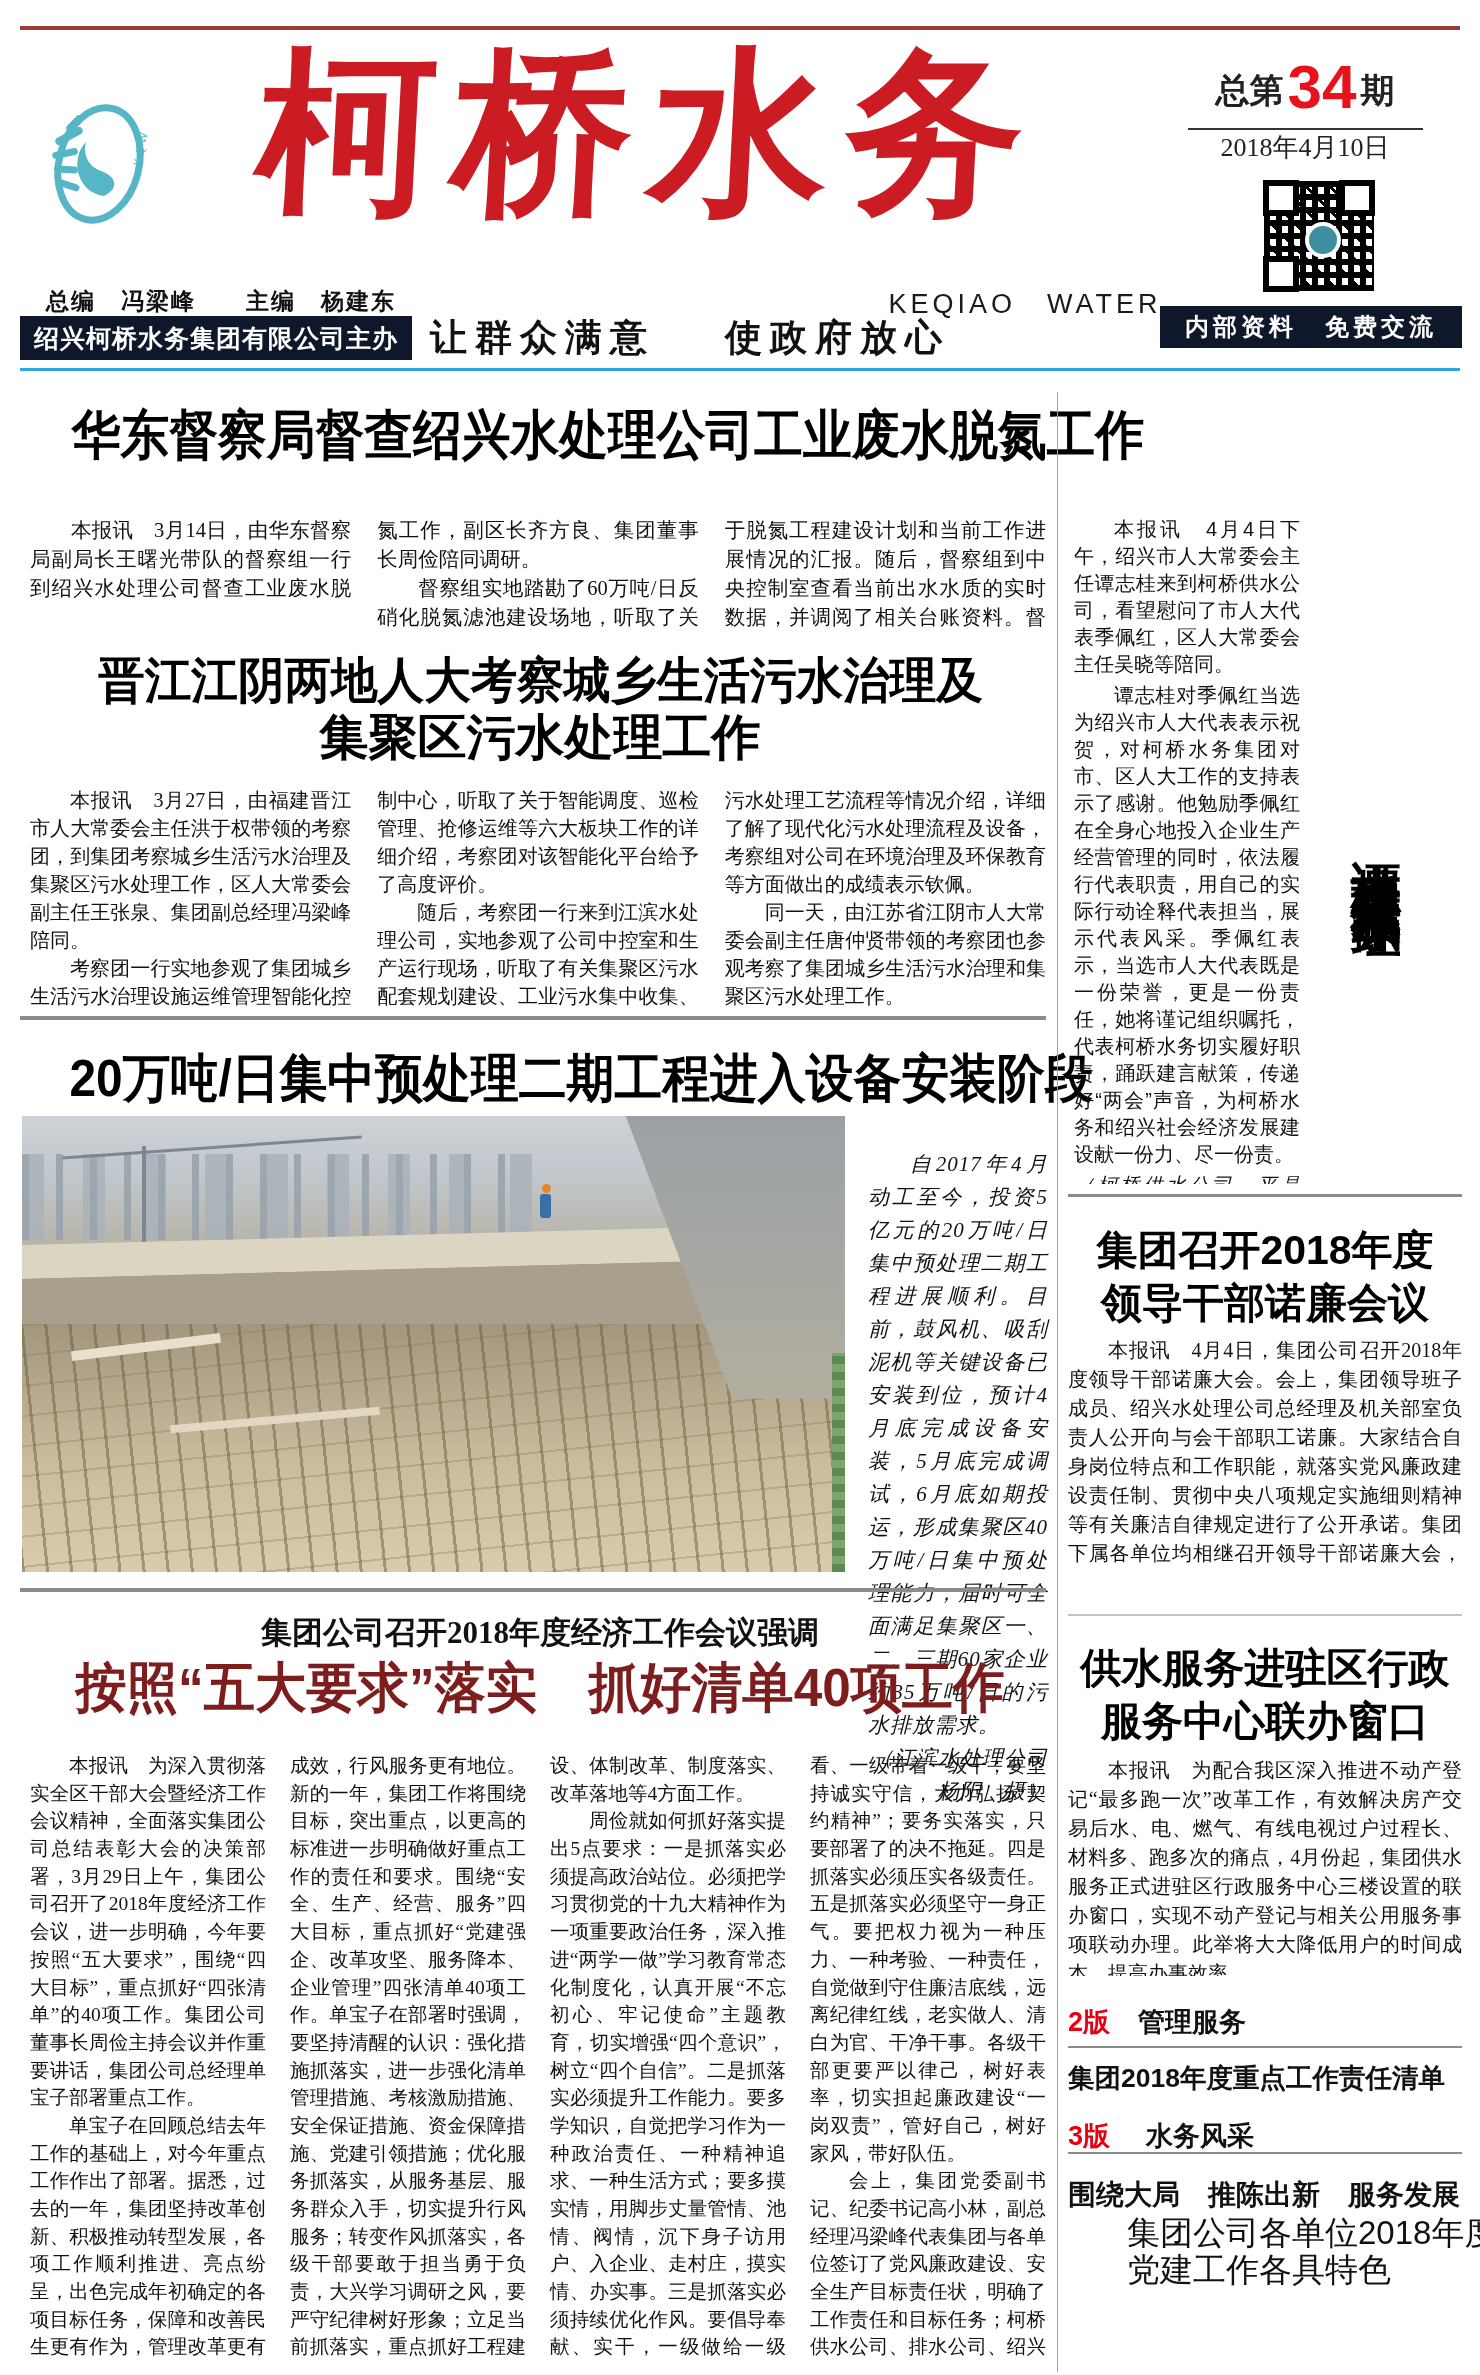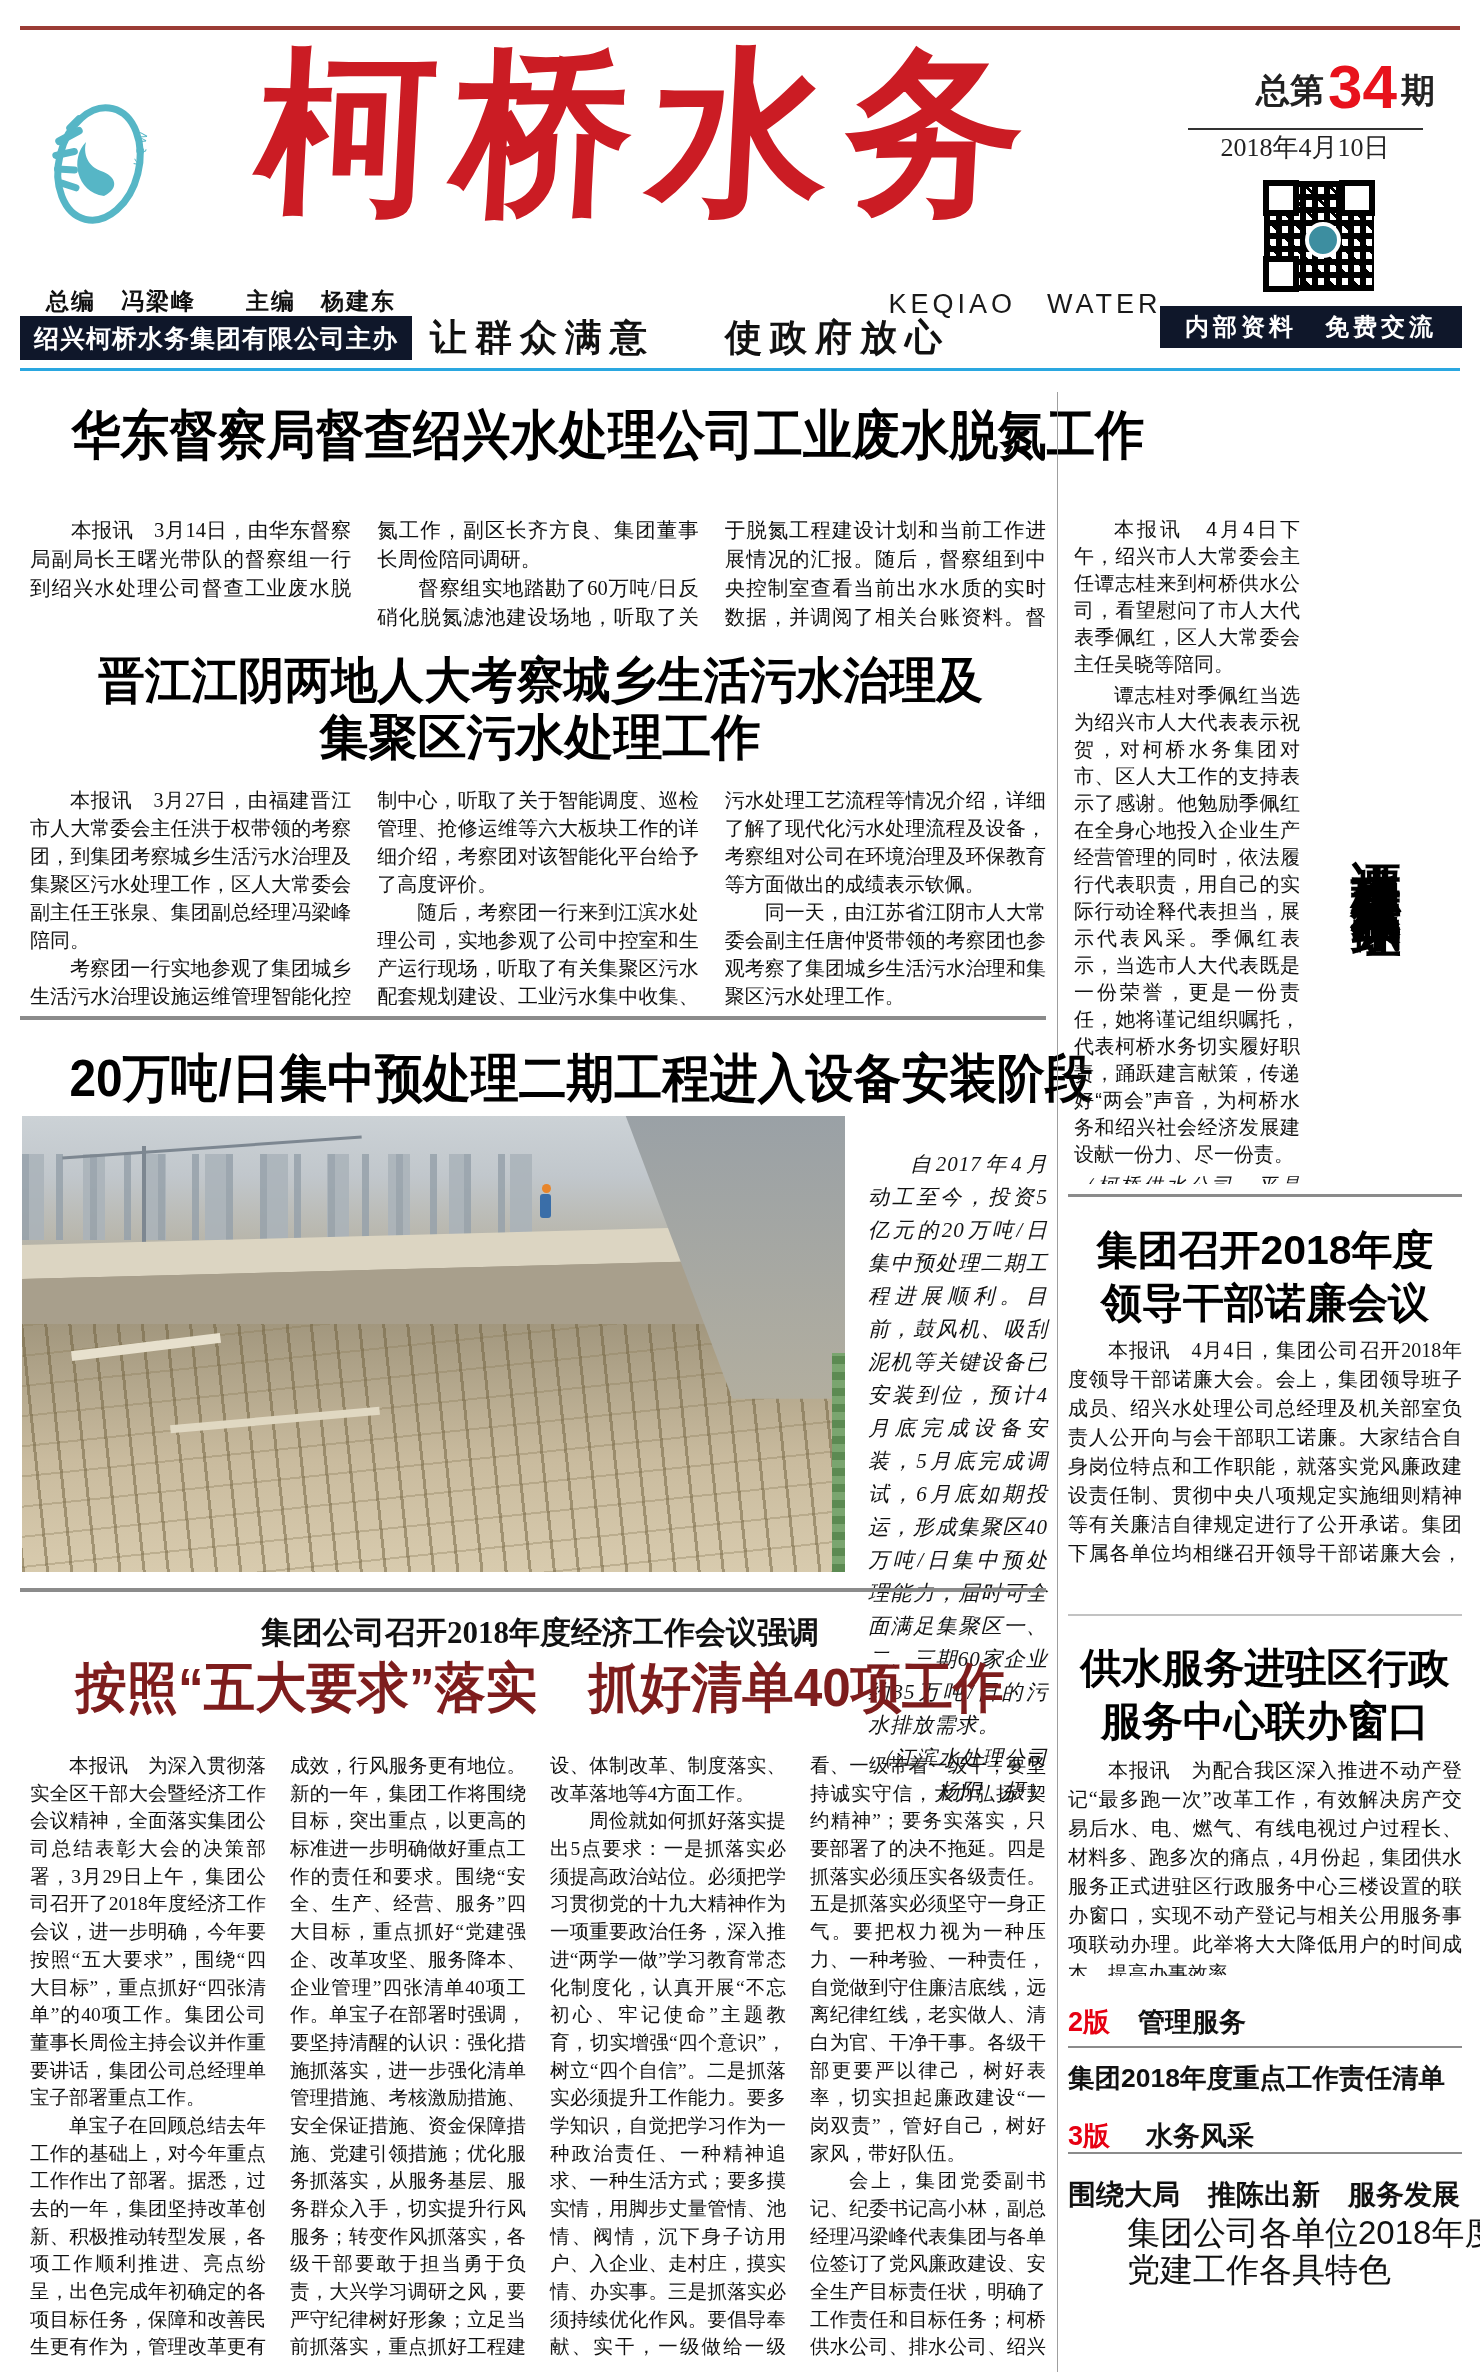--- a/index.html
+++ b/index.html
@@ -6,21 +6,21 @@
   .page{position:relative;width:1480px;height:2375px;background:#ffffff;overflow:hidden;
         font-family:"Liberation Sans",sans-serif;color:#111;}
   .abs{position:absolute;}
   
   .topline{left:20px;top:26px;width:1440px;height:4px;background:#9b3c35;}
   .logo{left:44px;top:92px;width:106px;height:146px;}
   .paper-title{left:140px;top:26px;width:1020px;height:218px;display:flex;align-items:center;justify-content:center;
      font-family:"Liberation Serif",serif;font-weight:bold;font-size:178px;color:#cb1c24;
      letter-spacing:18px;transform:skewX(-3deg);white-space:nowrap;}
   .issue-box{left:1175px;top:56px;width:260px;text-align:center;}
-  .issue-line{font-size:34px;font-weight:bold;color:#222;white-space:nowrap;text-align:right;}
+  .issue-line{font-size:34px;font-weight:bold;color:#222;white-space:nowrap;}
   .issue-num{font-size:62px;color:#e8121c;font-weight:bold;line-height:1;vertical-align:-6px;padding:0 4px;}
   .issue-divider{margin:10px auto 0;width:235px;border-top:2px solid #333;}
   .issue-date{margin-top:0;font-size:26px;color:#222;font-family:Liberation Serif, serif;}
   .qr{left:1259px;top:176px;width:116px;height:116px;background:#fff;border:2px solid #fff;}
   .qr-noise{position:absolute;inset:3px;
     background-image:repeating-linear-gradient(0deg,#000 0 6px,transparent 6px 13px),
                      repeating-linear-gradient(90deg,#000 0 6px,transparent 6px 12px),
                      repeating-linear-gradient(45deg,#000 0 3px,transparent 3px 17px);}
   .qr-finder{position:absolute;width:24px;height:24px;border:6px solid #000;background:#fff;}
   .qr-finder.tl{left:2px;top:2px}.qr-finder.tr{right:2px;top:2px}.qr-finder.bl{left:2px;bottom:2px}

